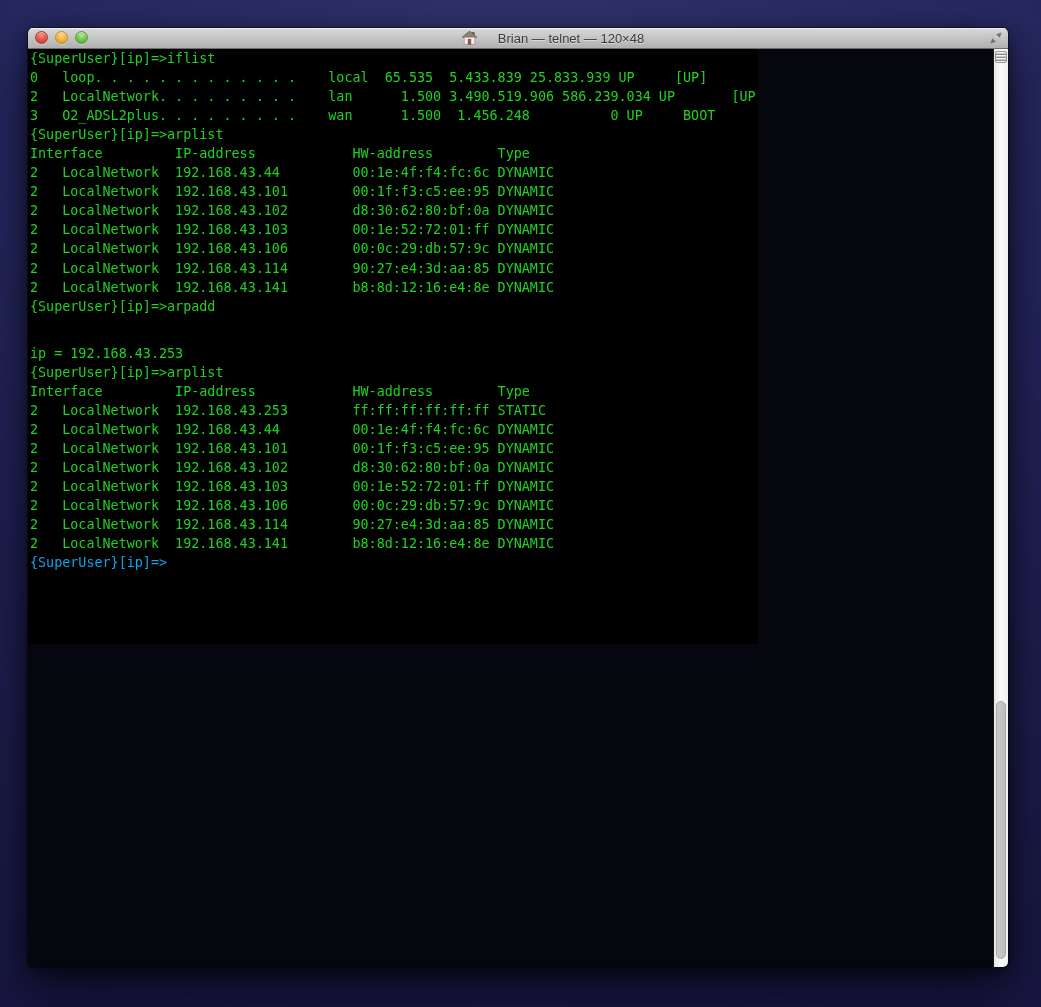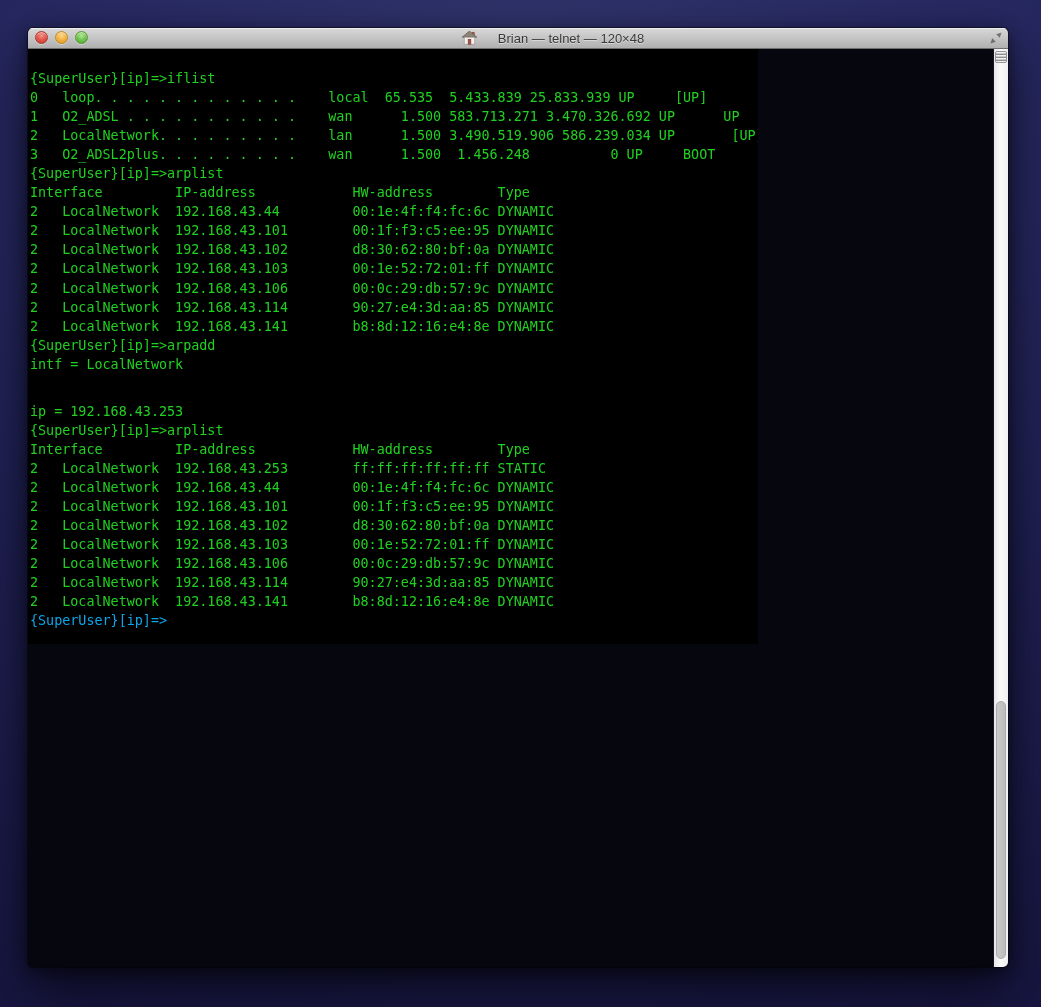--- a/index.html
+++ b/index.html
@@ -29,21 +29,21 @@
     position:absolute;left:100px;right:30px;top:0;height:20px;
     display:flex;align-items:center;justify-content:center;gap:21px;
     font-size:13px;color:#3a3a3a;text-shadow:0 1px 0 rgba(255,255,255,.45);white-space:nowrap;
   }
   .proxy-icon{width:15px;height:14px;display:inline-block;flex:0 0 auto;}
   .fullscreen{position:absolute;right:5px;top:3px;width:14px;height:14px;opacity:.75;}
   .content{position:absolute;left:0;top:21px;right:0;bottom:0;background:#06060f;}
   .term-pane{position:absolute;left:0;top:0;right:15px;bottom:0;background:transparent;}
   .textgrid{
     position:absolute;left:0;top:0;width:730px;height:595px;background:#000;
-    box-sizing:border-box;padding:20px 0 0 2px;overflow:hidden;
+    box-sizing:border-box;padding:0 0 0 2px;overflow:hidden;
   }
   .t-line{
     font-family:"DejaVu Sans Mono", monospace;
     font-size:13.4px;line-height:19.05px;white-space:pre;
     color:#21d121;
   }
   .scrollbar{
     position:absolute;right:0;top:0;width:15px;bottom:0;
     background:linear-gradient(90deg,#e6e6e6 0%,#fafafa 45%,#f0f0f0 100%);
     border-left:1px solid #15151d;box-sizing:border-box;
@@ -87,34 +87,32 @@
         <polygon points="1.5,12.5 6.8,10.8 3.2,7.2" fill="#555"></polygon>
       </svg>
     </span>
   </div>
 
   <div class="content" style="background: rgb(6, 6, 15);">
     <div class="term-pane">
       <div class="textgrid" style="background: rgb(0, 0, 0);">
           <div class="t-line" style="color: rgb(33, 209, 33);">{SuperUser}[ip]=&gt;iflist</div>
           <div class="t-line" style="color: rgb(33, 209, 33);">0   loop. . . . . . . . . . . . .    local  65.535  5.433.839 25.833.939 UP     [UP]</div>
-          <div class="t-line" style="color: rgb(33, 209, 33);">1   O2_ADSL . . . . . . . . . . .    wan      1.500 583.713.271 3.470.326.692 UP      UP</div>
           <div class="t-line" style="color: rgb(33, 209, 33);">2   LocalNetwork. . . . . . . . .    lan      1.500 3.490.519.906 586.239.034 UP       [UP]</div>
           <div class="t-line" style="color: rgb(33, 209, 33);">3   O2_ADSL2plus. . . . . . . . .    wan      1.500  1.456.248          0 UP     BOOT</div>
           <div class="t-line" style="color: rgb(33, 209, 33);">{SuperUser}[ip]=&gt;arplist</div>
           <div class="t-line" style="color: rgb(33, 209, 33);">Interface         IP-address            HW-address        Type</div>
           <div class="t-line" style="color: rgb(33, 209, 33);">2   LocalNetwork  192.168.43.44         00:1e:4f:f4:fc:6c DYNAMIC</div>
           <div class="t-line" style="color: rgb(33, 209, 33);">2   LocalNetwork  192.168.43.101        00:1f:f3:c5:ee:95 DYNAMIC</div>
           <div class="t-line" style="color: rgb(33, 209, 33);">2   LocalNetwork  192.168.43.102        d8:30:62:80:bf:0a DYNAMIC</div>
           <div class="t-line" style="color: rgb(33, 209, 33);">2   LocalNetwork  192.168.43.103        00:1e:52:72:01:ff DYNAMIC</div>
           <div class="t-line" style="color: rgb(33, 209, 33);">2   LocalNetwork  192.168.43.106        00:0c:29:db:57:9c DYNAMIC</div>
           <div class="t-line" style="color: rgb(33, 209, 33);">2   LocalNetwork  192.168.43.114        90:27:e4:3d:aa:85 DYNAMIC</div>
           <div class="t-line" style="color: rgb(33, 209, 33);">2   LocalNetwork  192.168.43.141        b8:8d:12:16:e4:8e DYNAMIC</div>
           <div class="t-line" style="color: rgb(33, 209, 33);">{SuperUser}[ip]=&gt;arpadd</div>
-          <div class="t-line" style="color: rgb(33, 209, 33);">intf = LocalNetwork</div>
           <div class="t-line" style="color: rgb(33, 209, 33); margin-top: 28px;">ip = 192.168.43.253</div>
           <div class="t-line" style="color: rgb(33, 209, 33);">{SuperUser}[ip]=&gt;arplist</div>
           <div class="t-line" style="color: rgb(33, 209, 33);">Interface         IP-address            HW-address        Type</div>
           <div class="t-line" style="color: rgb(33, 209, 33);">2   LocalNetwork  192.168.43.253        ff:ff:ff:ff:ff:ff STATIC</div>
           <div class="t-line" style="color: rgb(33, 209, 33);">2   LocalNetwork  192.168.43.44         00:1e:4f:f4:fc:6c DYNAMIC</div>
           <div class="t-line" style="color: rgb(33, 209, 33);">2   LocalNetwork  192.168.43.101        00:1f:f3:c5:ee:95 DYNAMIC</div>
           <div class="t-line" style="color: rgb(33, 209, 33);">2   LocalNetwork  192.168.43.102        d8:30:62:80:bf:0a DYNAMIC</div>
           <div class="t-line" style="color: rgb(33, 209, 33);">2   LocalNetwork  192.168.43.103        00:1e:52:72:01:ff DYNAMIC</div>
           <div class="t-line" style="color: rgb(33, 209, 33);">2   LocalNetwork  192.168.43.106        00:0c:29:db:57:9c DYNAMIC</div>
           <div class="t-line" style="color: rgb(33, 209, 33);">2   LocalNetwork  192.168.43.114        90:27:e4:3d:aa:85 DYNAMIC</div>

